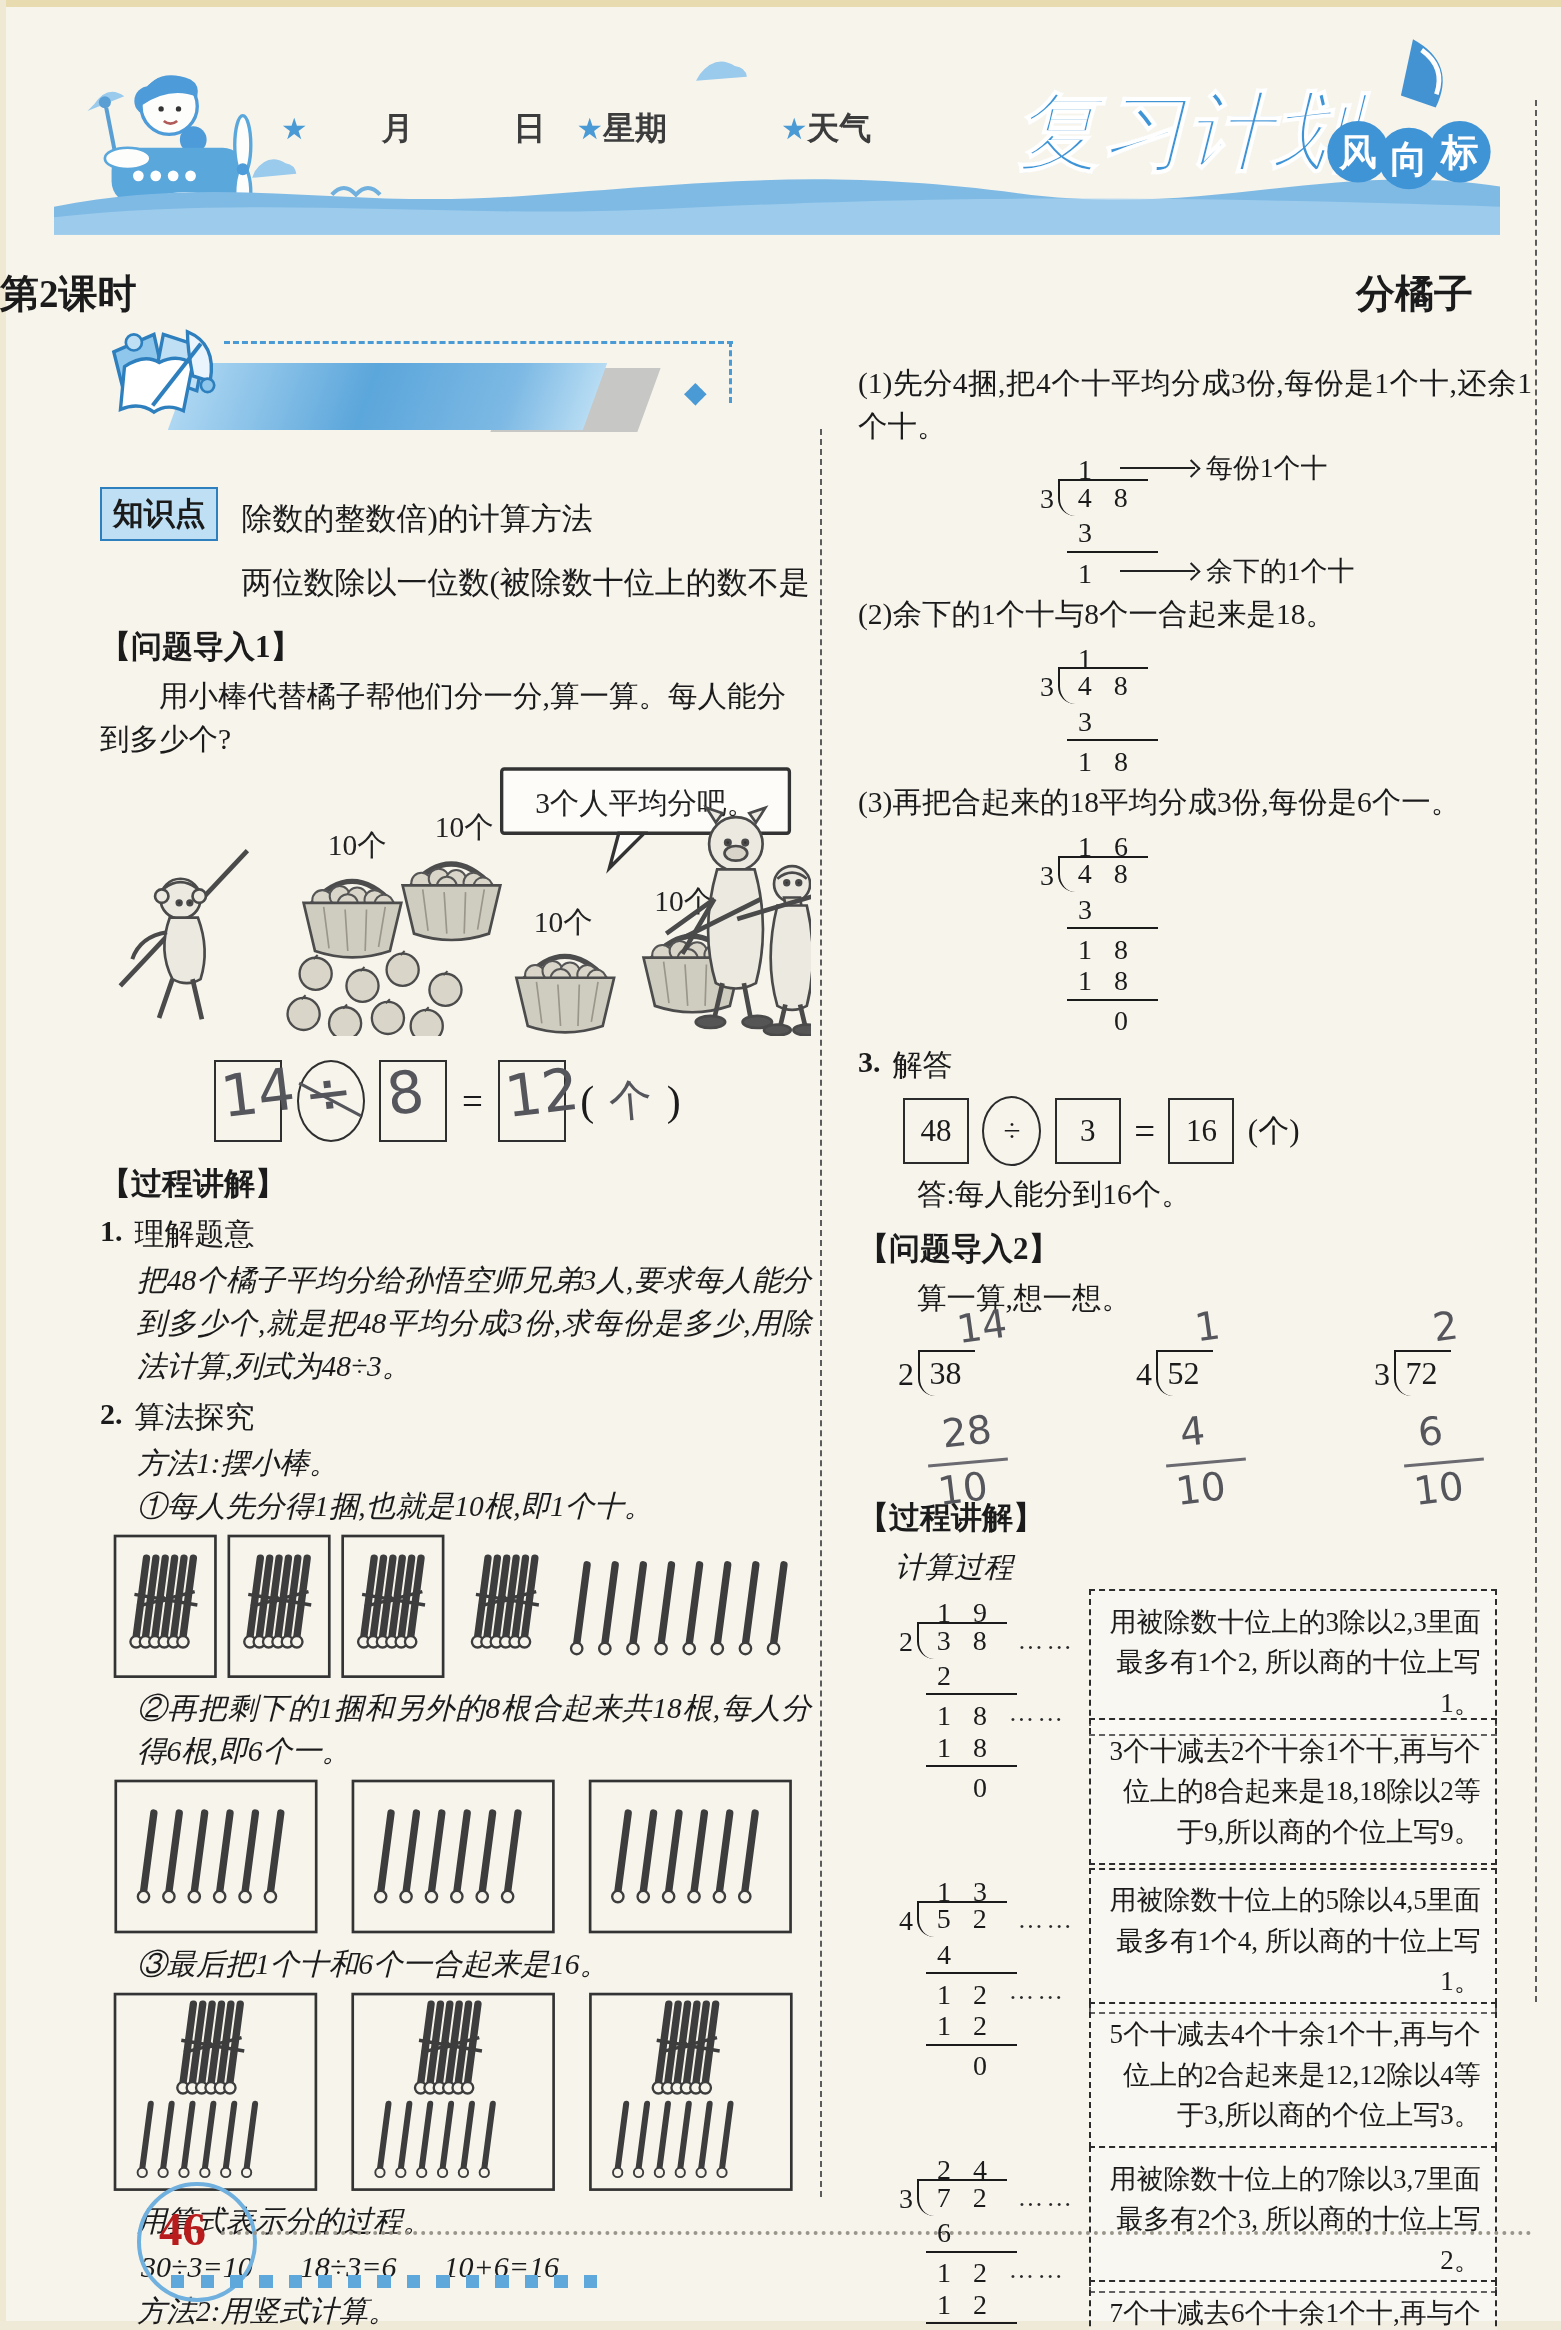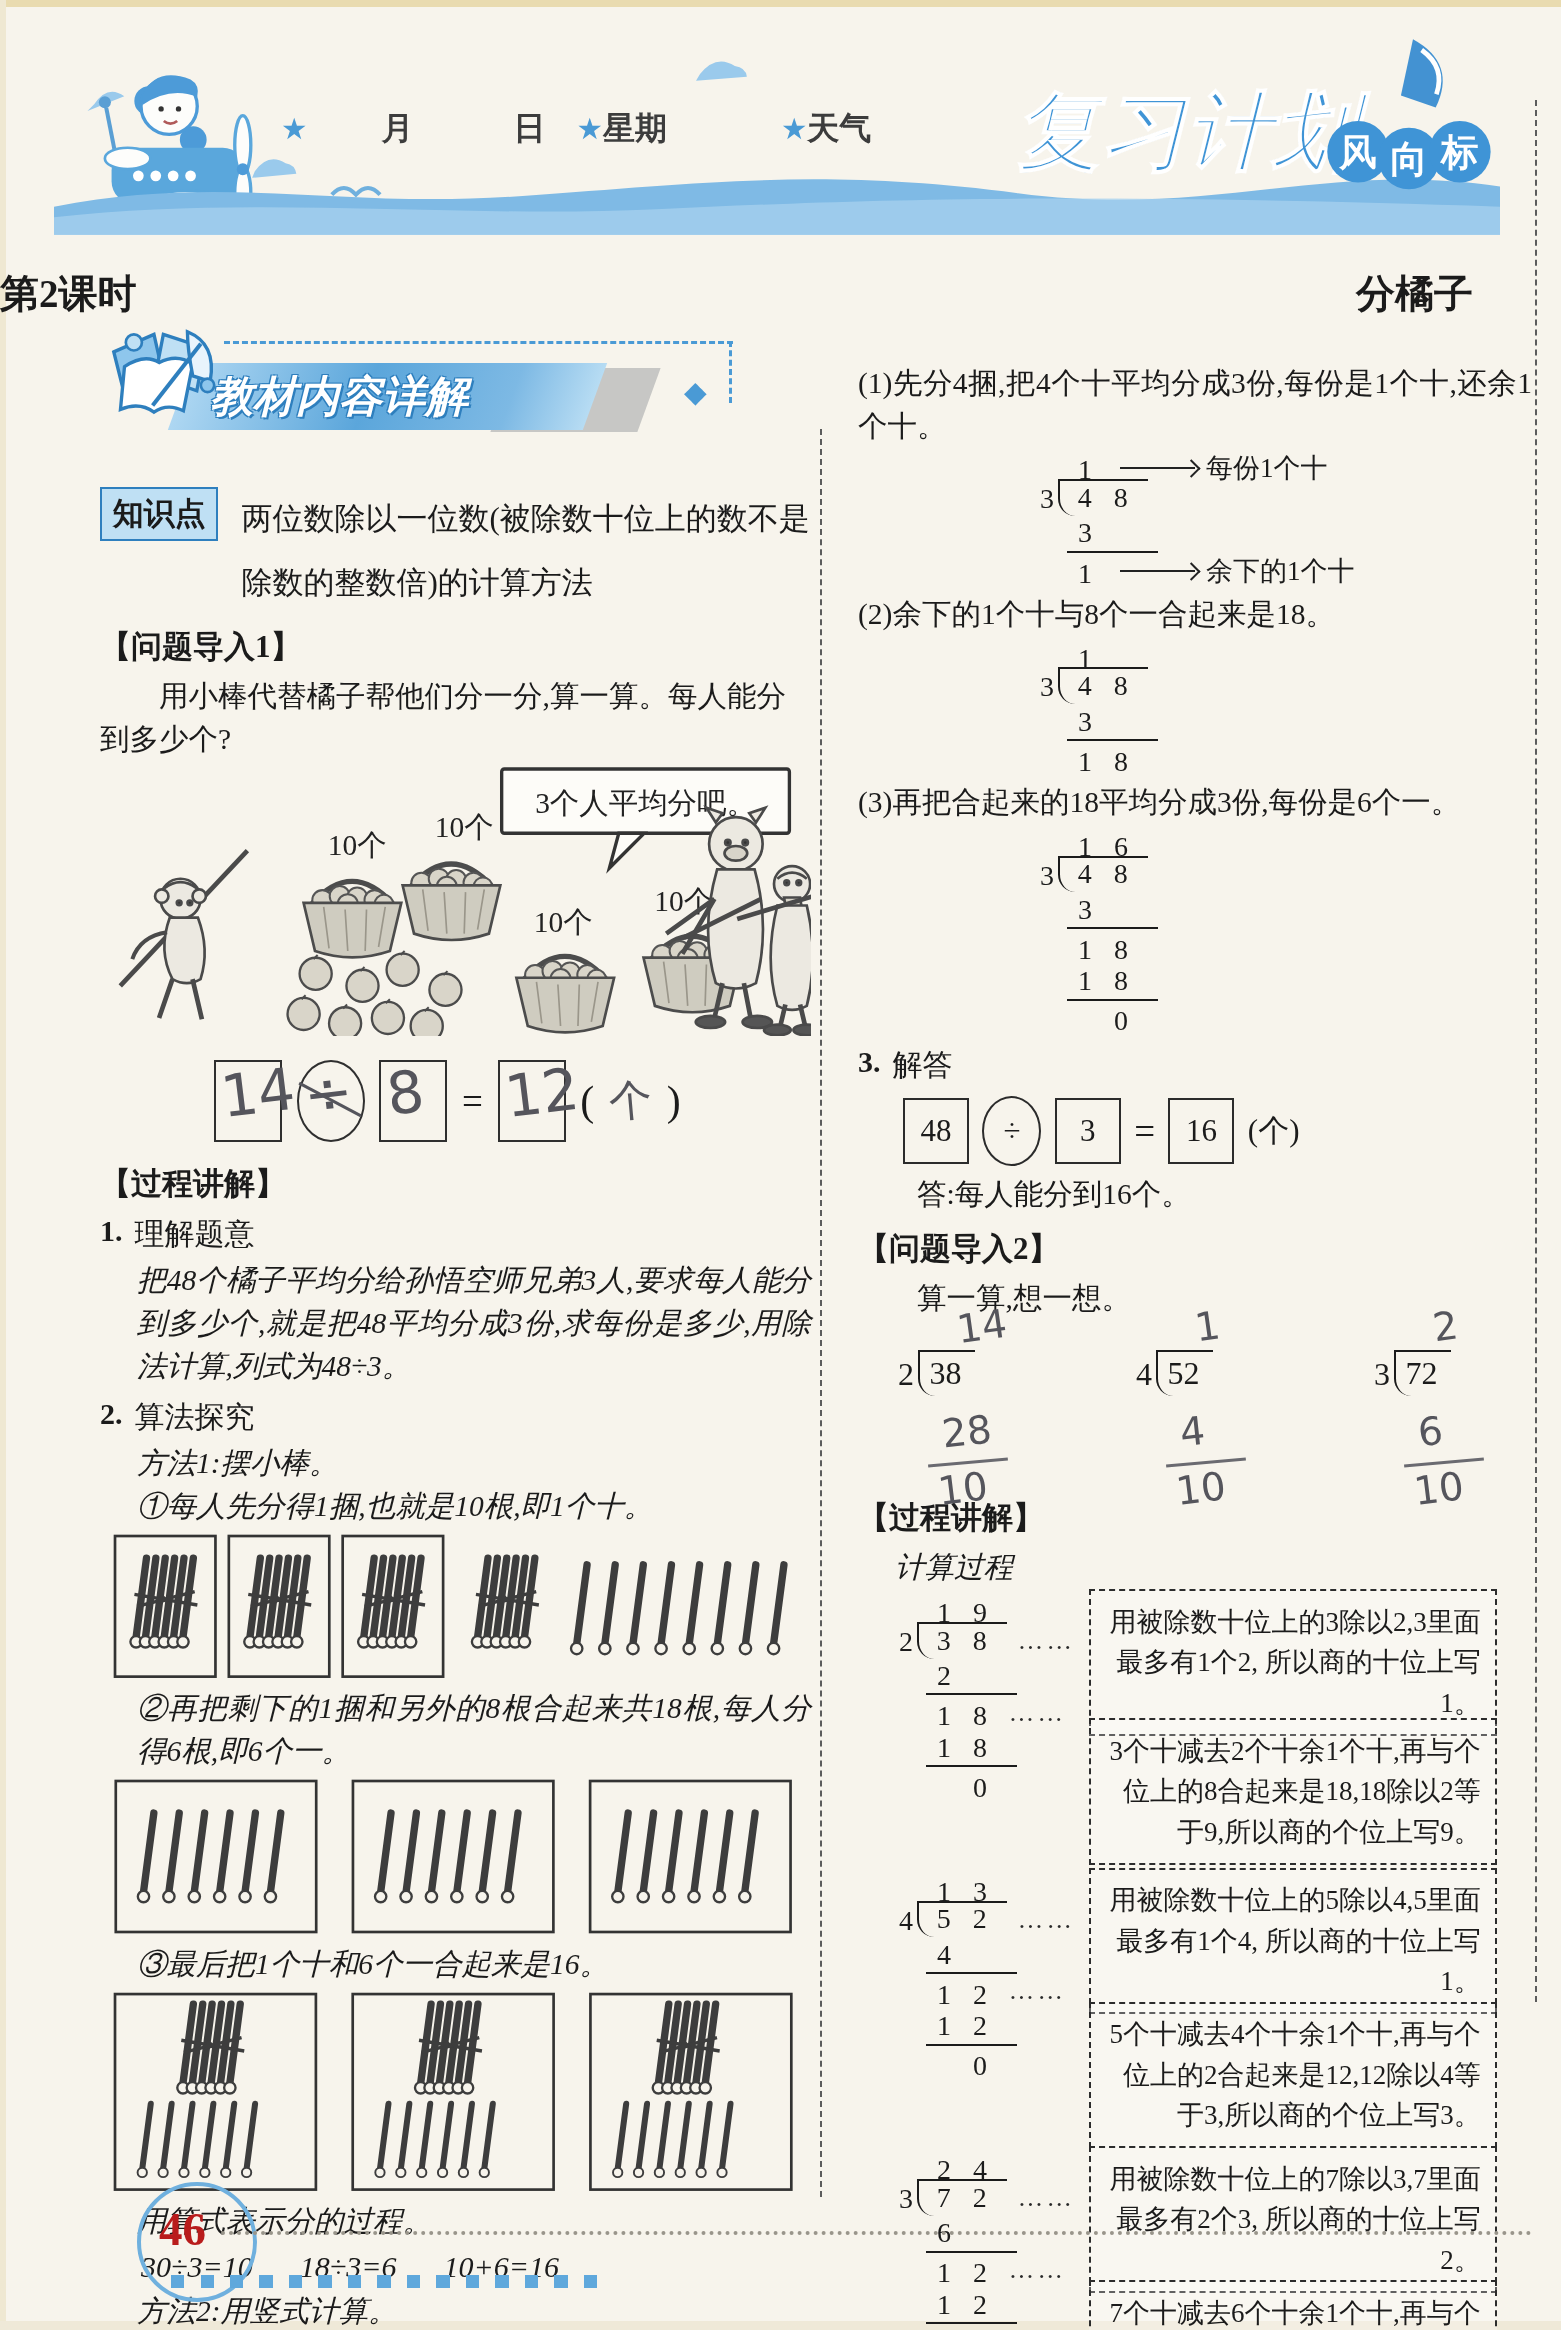--- a/index.html
+++ b/index.html
@@ -241,38 +241,37 @@
 
   <div class="leftcol">
 
     
     <div class="banner">
       <div class="b-dash"></div>
       <div class="b-dash-v"></div>
       <div class="b-diamond">◆</div>
       <div class="band-gray"></div>
       <div class="band-blue"></div>
-      <div class="band-text">教材内容详解</div>
       <svg class="bookicon" width="154" height="154" viewBox="0 0 230 230">
         <path d="M40 70 l60 -26 l14 62 l-58 28 z" fill="#8ec6ec" stroke="#2e7fbe" stroke-width="5"></path>
         <path d="M114 44 l62 20 l-12 64 l-62 -22 z" fill="#bfe0f4" stroke="#2e7fbe" stroke-width="5"></path>
         <path d="M56 92 q30 -20 52 -6 q26 -14 50 2 l-14 70 q-24 -12 -44 2 q-22 -16 -50 -4 z" fill="#ffffff" stroke="#2e7fbe" stroke-width="5"></path>
         <path d="M150 40 q44 18 34 74 l-26 -8 q-8 -40 -8 -66 z" fill="#e9f4fc" stroke="#2e7fbe" stroke-width="5"></path>
         <path d="M98 150 l72 -92" stroke="#2e7fbe" stroke-width="6"></path>
         <circle cx="70" cy="56" r="12" fill="#bfe0f4" stroke="#2e7fbe" stroke-width="4"></circle>
         <circle cx="180" cy="120" r="10" fill="#8ec6ec" stroke="#2e7fbe" stroke-width="4"></circle>
       </svg>
     </div>
 
     
     <div class="kp">
       <div class="kp-badge">知识点</div>
       <div class="kp-text">
+        <span style="display:block;padding-left:0px">除数的整数倍)的计算方法</span>
         <span style="display:block">两位数除以一位数(被除数十位上的数不是</span>
-        <span style="display:block;padding-left:0px">除数的整数倍)的计算方法</span>
       </div>
     </div>
 
     <div class="secthead">【问题导入1】</div>
     <div class="t ind2">用小棒代替橘子帮他们分一分,算一算。每人能分到多少个?</div>
 
     
     <svg class="illus" width="711" height="271" viewBox="0 0 1062 405">
 
       <g>

